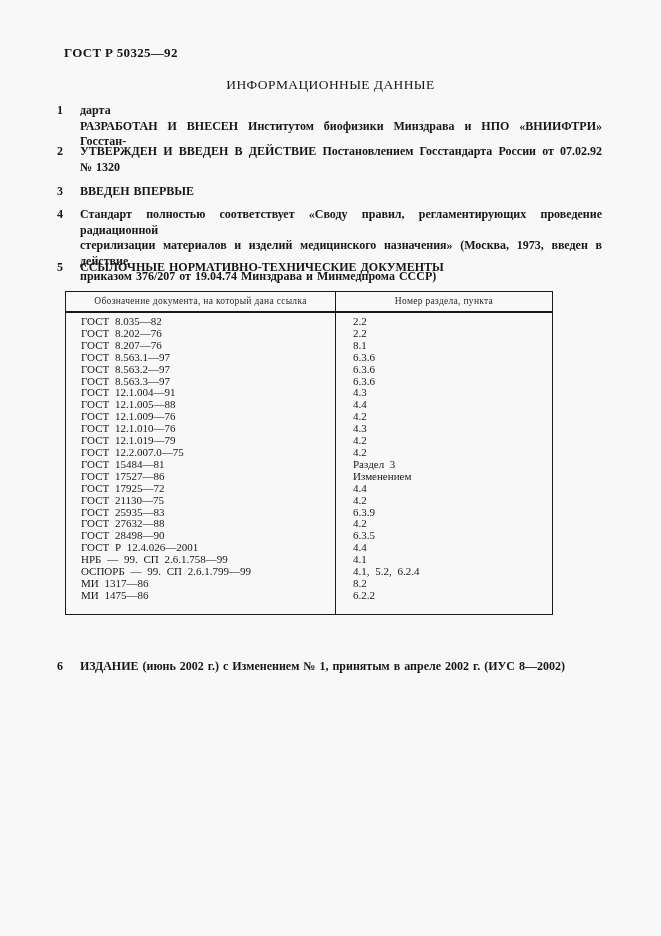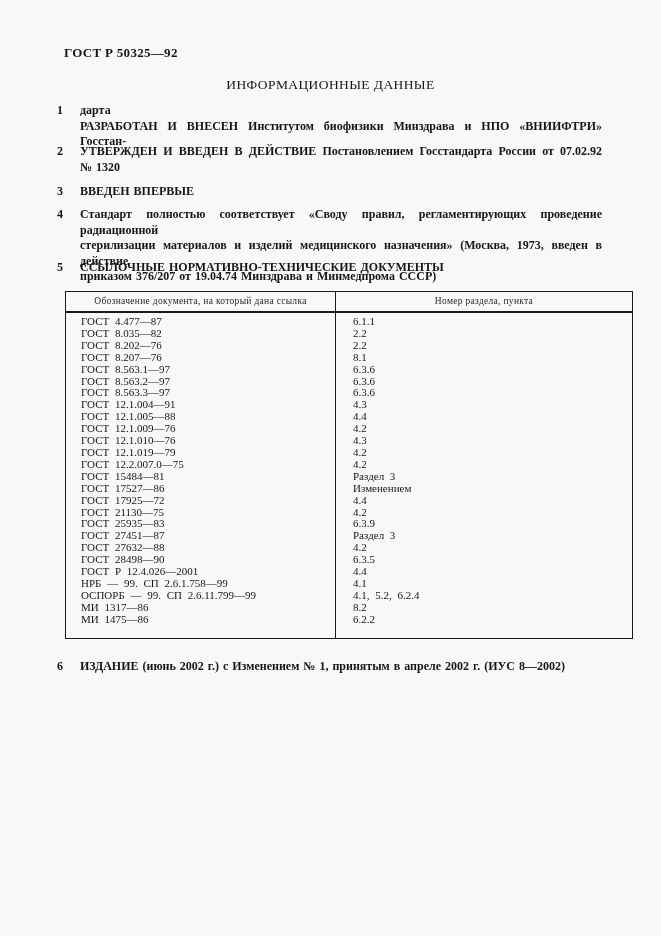--- a/index.html
+++ b/index.html
@@ -23,21 +23,21 @@
   .item{
     position:absolute;left:57px;width:545px;
     padding-left:23px;box-sizing:border-box;
     font-weight:bold;font-size:12px;line-height:15.5px;
     word-spacing:1px;
   }
   .item .num{position:absolute;left:0;top:0;}
   .item .line{text-align:left;}
   .item .line.jfull{text-align:justify;text-align-last:justify;}
   table.refs{
-    position:absolute;left:65px;top:291px;width:568px;
+    position:absolute;left:65px;top:291px;width:488px;
     border-collapse:collapse;table-layout:fixed;
     border:1.5px solid #1a1a1a;
     background:transparent;
   }
   table.refs th{
     font-size:9.5px;font-weight:normal;color:#2a2a2a;
     text-align:center;letter-spacing:.3px;
     padding:4px 2px 5px 2px;
     border-bottom:2.5px solid #1a1a1a;
   }
@@ -92,24 +92,20 @@
 
   <table class="refs">
     <thead>
       <tr>
         <th class="doc-col">Обозначение документа, на который дана ссылка</th>
         <th class="ref-col">Номер раздела, пункта</th>
       </tr>
     </thead>
     <tbody>
       <tr>
-          <td class="doc">ГОСТ 4.477—87</td>
-          <td class="ref">6.1.1</td>
-        </tr>
-      <tr>
           <td class="doc">ГОСТ 8.035—82</td>
           <td class="ref">2.2</td>
         </tr>
       <tr>
           <td class="doc">ГОСТ 8.202—76</td>
           <td class="ref">2.2</td>
         </tr>
       <tr>
           <td class="doc">ГОСТ 8.207—76</td>
           <td class="ref">8.1</td>
@@ -164,41 +160,37 @@
         </tr>
       <tr>
           <td class="doc">ГОСТ 21130—75</td>
           <td class="ref">4.2</td>
         </tr>
       <tr>
           <td class="doc">ГОСТ 25935—83</td>
           <td class="ref">6.3.9</td>
         </tr>
       <tr>
-          <td class="doc">ГОСТ 27451—87</td>
-          <td class="ref">Раздел 3</td>
-        </tr>
-      <tr>
           <td class="doc">ГОСТ 27632—88</td>
           <td class="ref">4.2</td>
         </tr>
       <tr>
           <td class="doc">ГОСТ 28498—90</td>
           <td class="ref">6.3.5</td>
         </tr>
       <tr>
           <td class="doc">ГОСТ Р 12.4.026—2001</td>
           <td class="ref">4.4</td>
         </tr>
       <tr>
           <td class="doc">НРБ — 99. СП 2.6.1.758—99</td>
           <td class="ref">4.1</td>
         </tr>
       <tr>
-          <td class="doc">ОСПОРБ — 99. СП 2.6.11.799—99</td>
+          <td class="doc">ОСПОРБ — 99. СП 2.6.1.799—99</td>
           <td class="ref">4.1, 5.2, 6.2.4</td>
         </tr>
       <tr>
           <td class="doc">МИ 1317—86</td>
           <td class="ref">8.2</td>
         </tr>
       <tr>
           <td class="doc">МИ 1475—86</td>
           <td class="ref">6.2.2</td>
         </tr>

